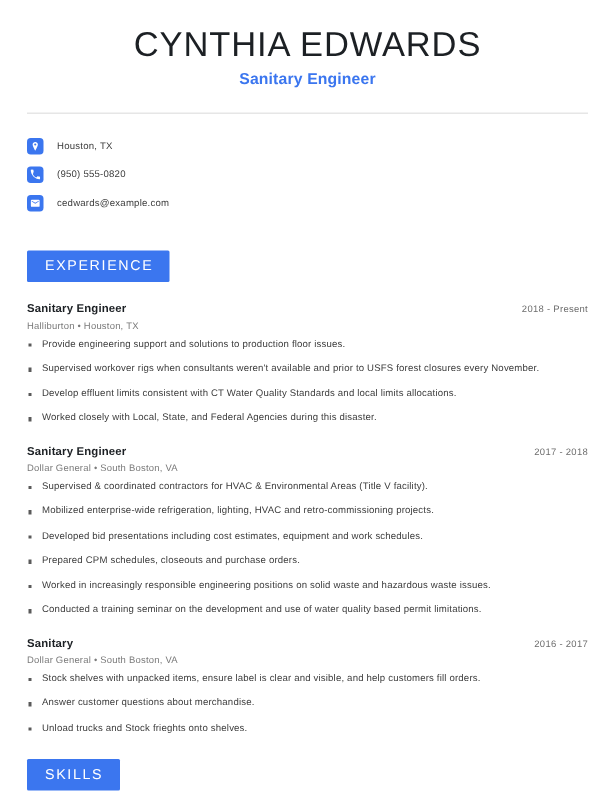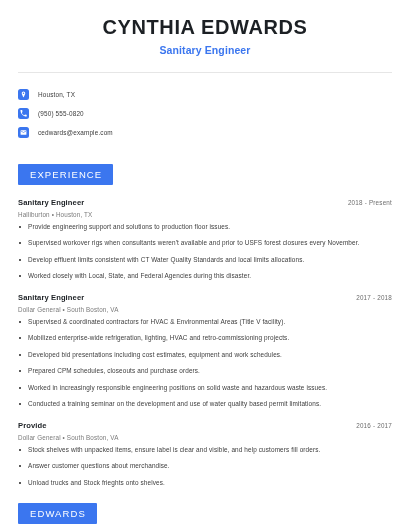--- a/index.html
+++ b/index.html
@@ -22,22 +22,22 @@
     box-sizing: border-box;
     padding: 0 18px;
   }
 
   
   .header {
     padding-top: 16px;
     text-align: center;
   }
   .name {
-    font-size: 20px;
-    font-weight: bold;
+    font-size: 23px;
+    font-weight: normal;
     letter-spacing: 0.6px;
     color: #1c2024;
     line-height: 1.15;
     margin: 0;
   }
   .title {
     font-size: 10.5px;
     font-weight: bold;
     color: #3b76ef;
     margin-top: 5px;
@@ -209,30 +209,30 @@
         <li>Mobilized enterprise-wide refrigeration, lighting, HVAC and retro-commissioning projects.</li>
         <li>Developed bid presentations including cost estimates, equipment and work schedules.</li>
         <li>Prepared CPM schedules, closeouts and purchase orders.</li>
         <li>Worked in increasingly responsible engineering positions on solid waste and hazardous waste issues.</li>
         <li>Conducted a training seminar on the development and use of water quality based permit limitations.</li>
       </ul>
     </div>
 
     <div class="job">
       <div class="job-head">
-        <span class="job-title">Provide</span>
+        <span class="job-title">Sanitary</span>
         <span class="job-dates">2016 - 2017</span>
       </div>
       <div class="job-sub">Dollar General • South Boston, VA</div>
       <ul class="bullets">
         <li>Stock shelves with unpacked items, ensure label is clear and visible, and help customers fill orders.</li>
         <li>Answer customer questions about merchandise.</li>
         <li>Unload trucks and Stock frieghts onto shelves.</li>
       </ul>
     </div>
   </div>
 
   <div class="section-skills">
-    <span class="sec-badge">EDWARDS</span>
+    <span class="sec-badge">SKILLS</span>
     
   </div>
 
 </div>
 
 </body></html>

